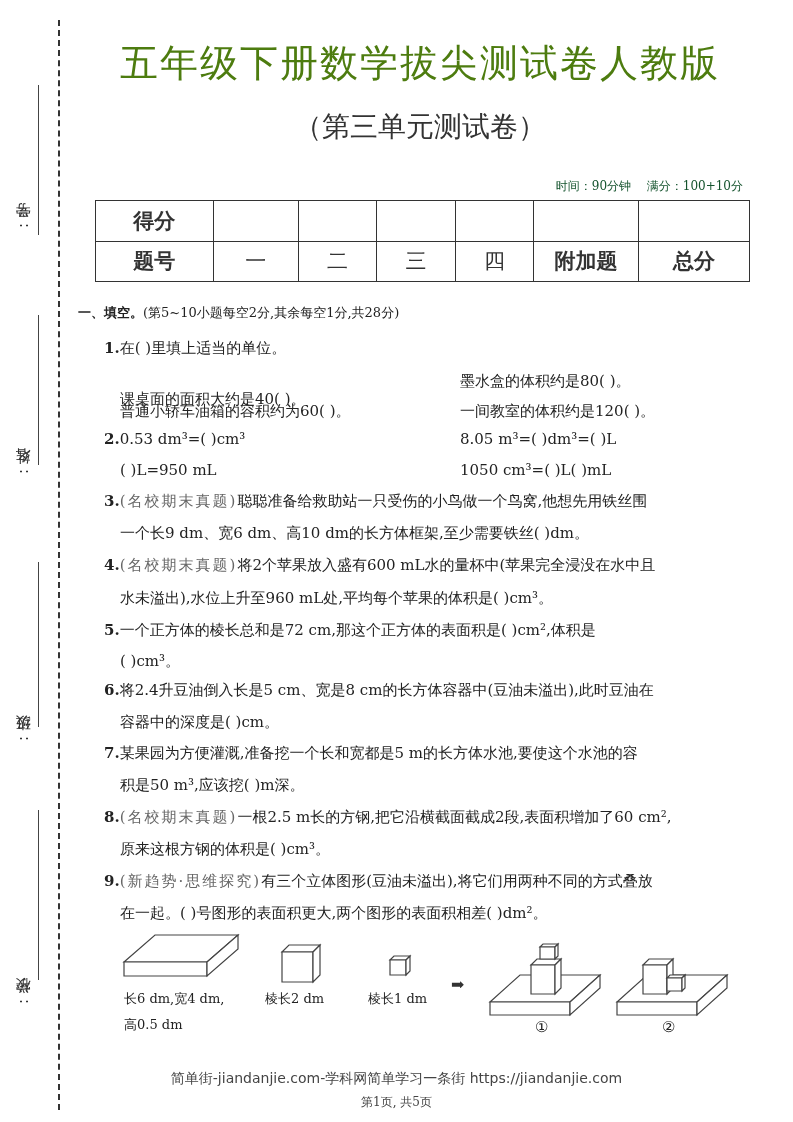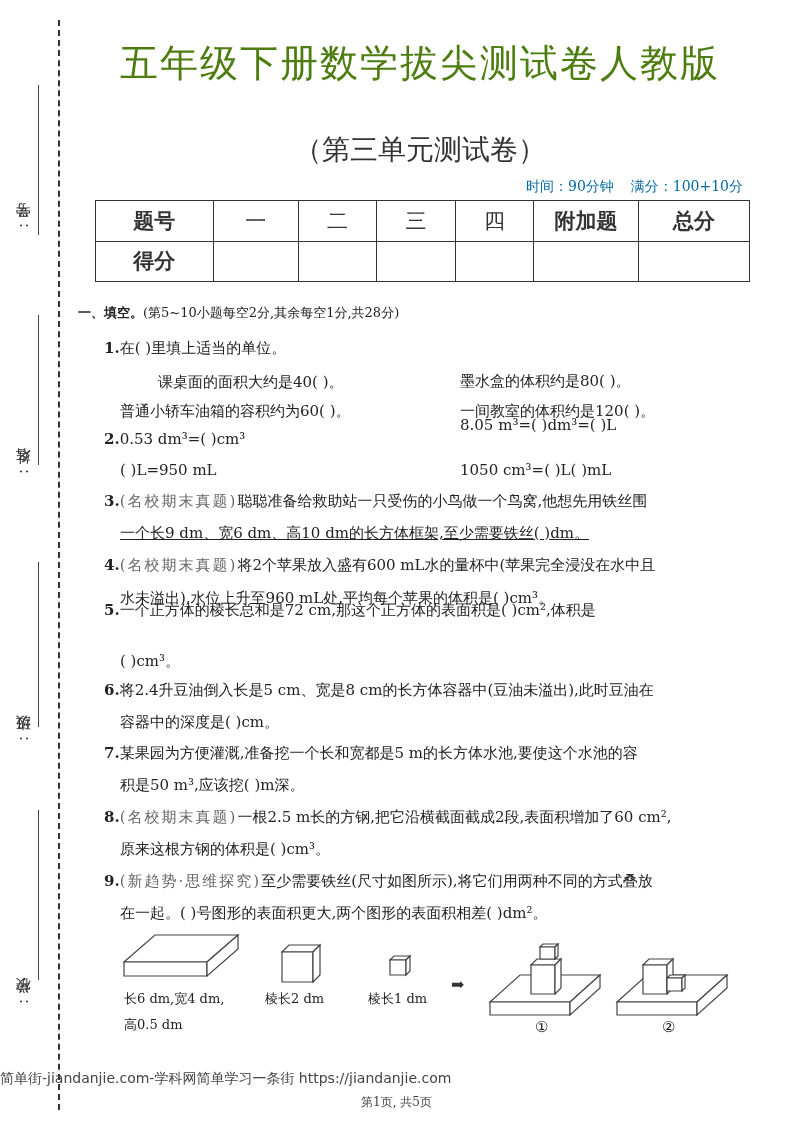--- a/index.html
+++ b/index.html
@@ -9,37 +9,37 @@
   .dash-line { position: absolute; left: 58px; top: 20px; width: 0; height: 1090px;
                border-left: 2px dashed #333; }
   .bind-line { position: absolute; left: 38px; width: 0; border-left: 1.5px solid #444; }
   .bind-label { position: absolute; left: 14px; font-family: "DejaVu Sans", sans-serif;
                 font-size: 15px; writing-mode: vertical-rl; transform: rotate(180deg);
                 color: #333; letter-spacing: 1px; }
 
   .title { position: absolute; left: 90px; top: 38px; width: 660px; text-align: center;
            font-size: 38px; letter-spacing: 2px; color: #4d7c0f; font-family: "DejaVu Sans", sans-serif; font-weight: normal; }
   .subtitle { position: absolute; left: 90px; top: 108px; width: 660px; text-align: center;
-              font-size: 28px; color: #333; font-family: "DejaVu Sans", sans-serif; margin-top: 23px; }
-  .meta { position: absolute; right: 50px; top: 178px; font-size: 14px; color: #0369a1; }
+              font-size: 28px; color: #333; font-family: "DejaVu Sans", sans-serif; }
+  .meta { position: absolute; right: 50px; top: 178px; font-size: 12px; color: #14532d; }
 
   table.score { position: absolute; left: 95px; top: 200px; width: 655px; height: 82px;
                 border-collapse: collapse; font-family: "DejaVu Sans", sans-serif; }
   table.score td { border: 1.5px solid #333; text-align: center; font-size: 21px; font-weight: bold; color: #333; }
   table.score td.num { font-weight: normal; }
 
   .section-head { position: absolute; left: 78px; top: 304px; font-size: 13px; }
   .section-head b { font-family: "DejaVu Sans", sans-serif; font-weight: bold; }
   .line { position: absolute; font-size: 15px; white-space: nowrap; }
   .qn { font-weight: bold; }
   .tag { color: #666; letter-spacing: 2px; }
 
   .figures { position: absolute; left: 110px; top: 930px; width: 640px; height: 110px; }
   .fig-label { position: absolute; font-size: 13px; white-space: nowrap; }
-  .footer1 { position: absolute; left: 0; width: 793px; top: 1070px; text-align: left;
+  .footer1 { position: absolute; left: 0; width: 793px; top: 1070px; text-align: center;
              font-family: "DejaVu Sans", sans-serif; font-size: 14px; color: #444; }
   .footer2 { position: absolute; left: 0; width: 793px; top: 1094px; text-align: center;
              font-size: 12px; color: #444; }
 </style>
 </head>
 <body>
 
 <div class="binding">
   <div class="dash-line"></div>
 
@@ -60,91 +60,91 @@
 <div class="subtitle">（第三单元测试卷）</div>
 <div class="meta">
   <span>时间：90分钟</span>
   <span style="display:inline-block;width:8px"></span>
   <span>满分：100+10分</span>
 </div>
 
 <table class="score">
   <tbody>
       <tr>
+    <td>得分</td>
+    <td></td>
+    <td></td>
+    <td></td>
+    <td></td>
+    <td></td>
+    <td></td>
+  </tr>
+  <tr>
     <td style="width:18%">题号</td>
     <td class="num" style="width:13%">一</td>
     <td class="num" style="width:12%">二</td>
     <td class="num" style="width:12%">三</td>
     <td class="num" style="width:12%">四</td>
     <td style="width:16%">附加题</td>
     <td style="width:17%">总分</td>
-  </tr>
-  <tr>
-    <td>得分</td>
-    <td></td>
-    <td></td>
-    <td></td>
-    <td></td>
-    <td></td>
-    <td></td>
   </tr>
 </tbody>
   </table>
 
 <div class="section-head">
   <b>一、填空。</b><span>(第5~10小题每空2分,其余每空1分,共28分)</span>
 </div>
 
 <div class="line" style="left:104px;top:339px;">
   <span class="qn">1.</span><span>在(      )里填上适当的单位。</span>
 </div>
-<div class="line" style="left:120px;top:373px;margin-left:38px;">课桌面的面积大约是40(      )。</div>
+<div class="line" style="left:120px;top:390px;">课桌面的面积大约是40(      )。</div>
 <div class="line" style="left:460px;top:372px;text-align:center;">墨水盒的体积约是80(      )。</div>
 <div class="line" style="left:120px;top:402px;">普通小轿车油箱的容积约为60(      )。</div>
 <div class="line" style="left:460px;top:402px;">一间教室的体积约是120(      )。</div>
 
 <div class="line" style="left:104px;top:430px;">
   <span class="qn">2.</span><span>0.53 dm³=(        )cm³</span>
 </div>
-<div class="line" style="left:460px;top:416px;text-align:center;">8.05 m³=(        )dm³=(        )L</div>
+<div class="line" style="left:460px;top:430px;text-align:center;">8.05 m³=(        )dm³=(        )L</div>
 <div class="line" style="left:120px;top:461px;">(        )L=950 mL</div>
 <div class="line" style="left:460px;top:461px;">1050 cm³=(        )L(        )mL</div>
 
 <div class="line" style="left:104px;top:492px;">
   <span class="qn">3.</span><span class="tag">(名校期末真题)</span><span>聪聪准备给救助站一只受伤的小鸟做一个鸟窝,他想先用铁丝围</span>
 </div>
-<div class="line" style="left:120px;top:524px;text-decoration:underline;">一个长9 dm、宽6 dm、高10 dm的长方体框架,至少需要铁丝(       )dm。</div>
+<div class="line" style="left:120px;top:524px;">一个长9 dm、宽6 dm、高10 dm的长方体框架,至少需要铁丝(       )dm。</div>
 
 <div class="line" style="left:104px;top:556px;">
   <span class="qn">4.</span><span class="tag">(名校期末真题)</span><span>将2个苹果放入盛有600 mL水的量杯中(苹果完全浸没在水中且</span>
 </div>
 <div class="line" style="left:120px;top:589px;">水未溢出),水位上升至960 mL处,平均每个苹果的体积是(       )cm³。</div>
 
-<div class="line" style="left:104px;top:601px;">
+<div class="line" style="left:104px;top:621px;">
   <span class="qn">5.</span><span>一个正方体的棱长总和是72 cm,那这个正方体的表面积是(       )cm²,体积是</span>
 </div>
 <div class="line" style="left:120px;top:652px;">(       )cm³。</div>
 
 <div class="line" style="left:104px;top:681px;">
   <span class="qn">6.</span><span>将2.4升豆油倒入长是5 cm、宽是8 cm的长方体容器中(豆油未溢出),此时豆油在</span>
 </div>
 <div class="line" style="left:120px;top:713px;">容器中的深度是(       )cm。</div>
 
 <div class="line" style="left:104px;top:744px;">
   <span class="qn">7.</span><span>某果园为方便灌溉,准备挖一个长和宽都是5 m的长方体水池,要使这个水池的容</span>
 </div>
 <div class="line" style="left:120px;top:776px;">积是50 m³,应该挖(       )m深。</div>
 
 <div class="line" style="left:104px;top:808px;">
   <span class="qn">8.</span><span class="tag">(名校期末真题)</span><span>一根2.5 m长的方钢,把它沿横截面截成2段,表面积增加了60 cm²,</span>
 </div>
 <div class="line" style="left:120px;top:840px;">原来这根方钢的体积是(           )cm³。</div>
 
 <div class="line" style="left:104px;top:872px;">
-  <span class="qn">9.</span><span class="tag">(新趋势·思维探究)</span><span>至少需要铁丝(尺寸如图所示),将它们用两种不同的方式叠放</span>
+  <span class="qn">9.</span><span class="tag">(新趋势·思维探究)</span><span>有三个立体图形(豆油未溢出),将它们用两种不同的方式叠放</span>
 </div>
 <div class="line" style="left:120px;top:904px;">在一起。(       )号图形的表面积更大,两个图形的表面积相差(       )dm²。</div>
 
 <div class="figures">
   <svg width="640" height="110" style="position:absolute;left:0;top:0">
     <g fill="#fff" stroke="#444" stroke-width="1.2">
 
       <polygon points="14,32 45,5 128,5 97,32"></polygon>
       <polygon points="14,32 97,32 97,46 14,46"></polygon>
       <polygon points="97,32 128,5 128,19 97,46"></polygon>

